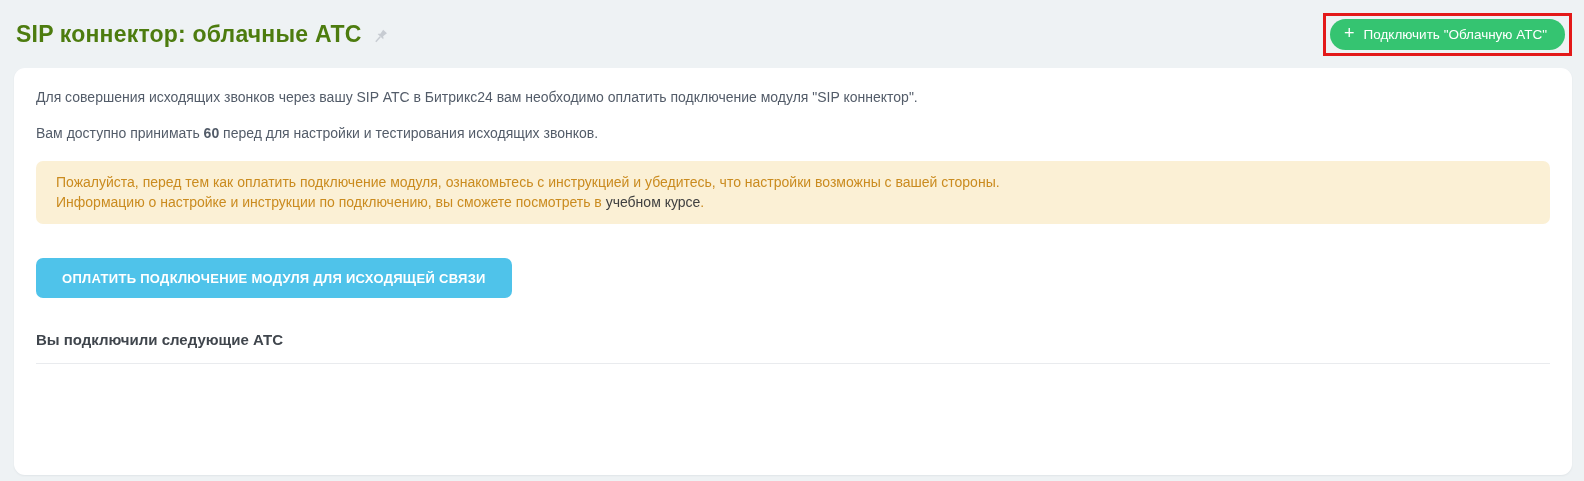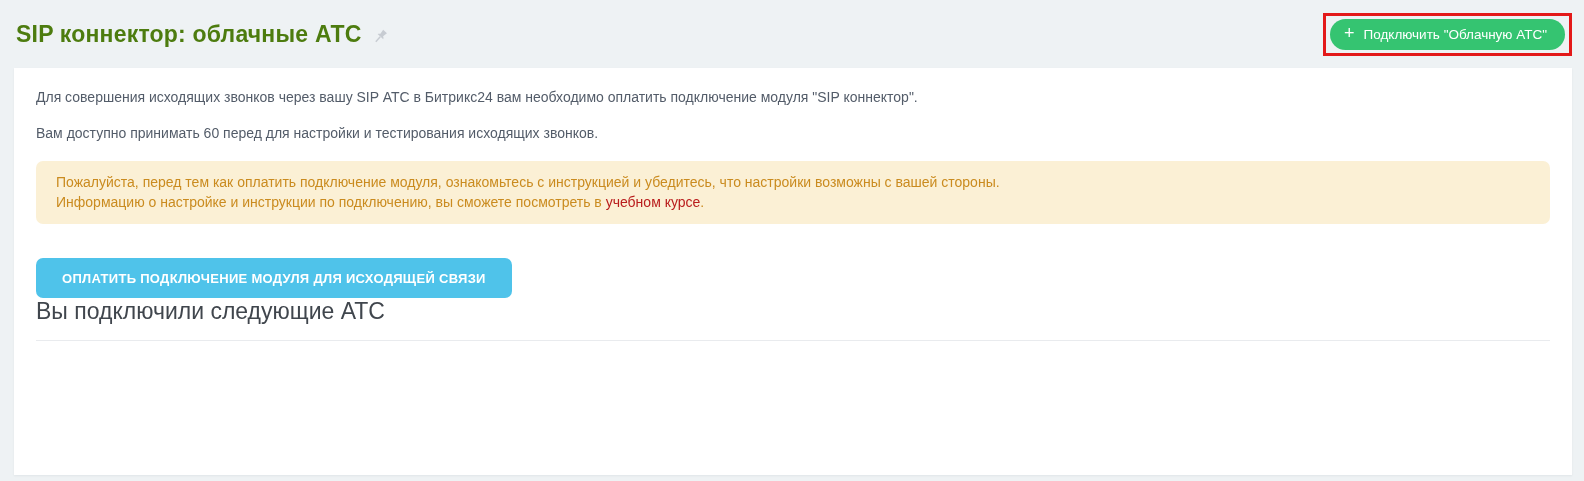--- a/index.html
+++ b/index.html
@@ -51,48 +51,48 @@
     font-size: 18px;
     font-weight: 400;
     line-height: 1;
     position: relative;
     top: -1px;
   }
 
   
   .card {
     background: #ffffff;
-    border-radius: 0;
+    border-radius: 11px;
     box-shadow: 0 1px 2px rgba(60,70,90,0.07);
     height: 407px;
     padding: 20px 22px 0 22px;
     position: relative;
   }
   .card p {
     font-size: 14px;
     color: #535c69;
     line-height: 19px;
     margin-bottom: 17px;
   }
-  .card p b { font-weight: 400; }
+  .card p b { font-weight: 700; }
 
   
   .warning-box {
     background: #fbf0d5;
     border-radius: 7px;
     padding: 11px 27px 12px 20px;
     margin: 18px 0 20px 0;
   }
   .warning-box .wline {
     font-size: 14px;
     line-height: 20px;
     color: #ca8b1f;
   }
   .warning-box a {
-    color: #b91c1c;
+    color: #404040;
     text-decoration: none;
     cursor: pointer;
   }
 
   
   .pay-btn {
     display: inline-block;
     margin: 14px 0 0 0;
     height: 40px;
     padding: 0 26px;
@@ -103,22 +103,23 @@
     font-family: "Liberation Sans", "DejaVu Sans", sans-serif;
     font-size: 13px;
     font-weight: 700;
     letter-spacing: 0.3px;
     text-transform: uppercase;
     cursor: pointer;
   }
 
   
   .connected-heading {
-    font-size: 23px;
-    font-weight: 400;
+    margin-top: 33px;
+    font-size: 15px;
+    font-weight: 700;
     color: #40464d;
   }
   .divider {
     margin-top: 15px;
     height: 1px;
     background: #e9ebee;
   }
 </style>
 </head>
 <body>

